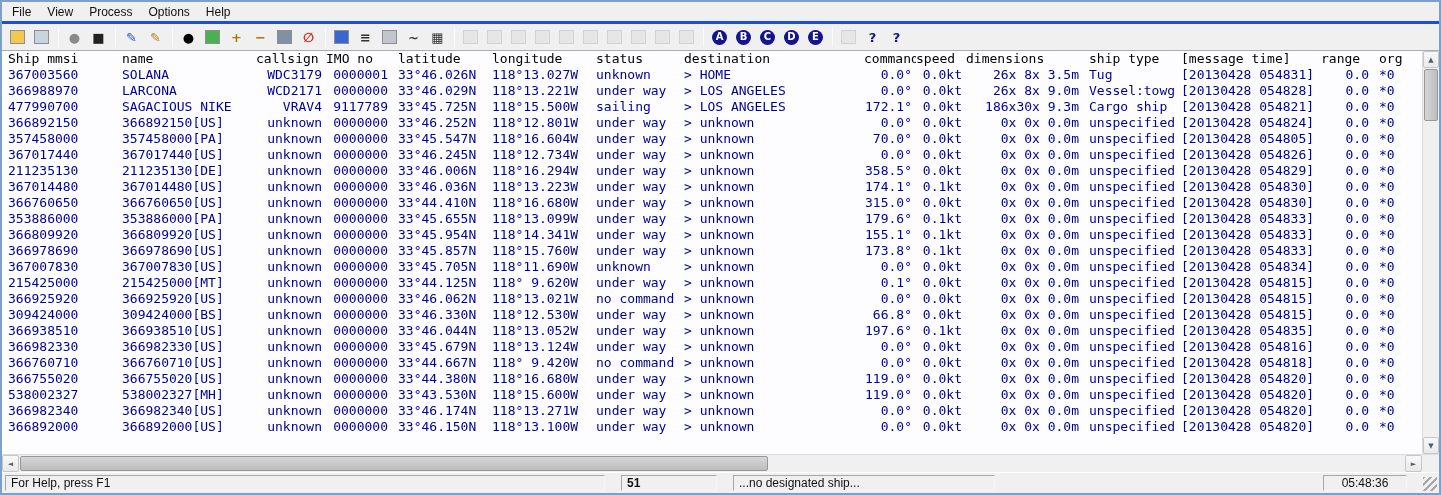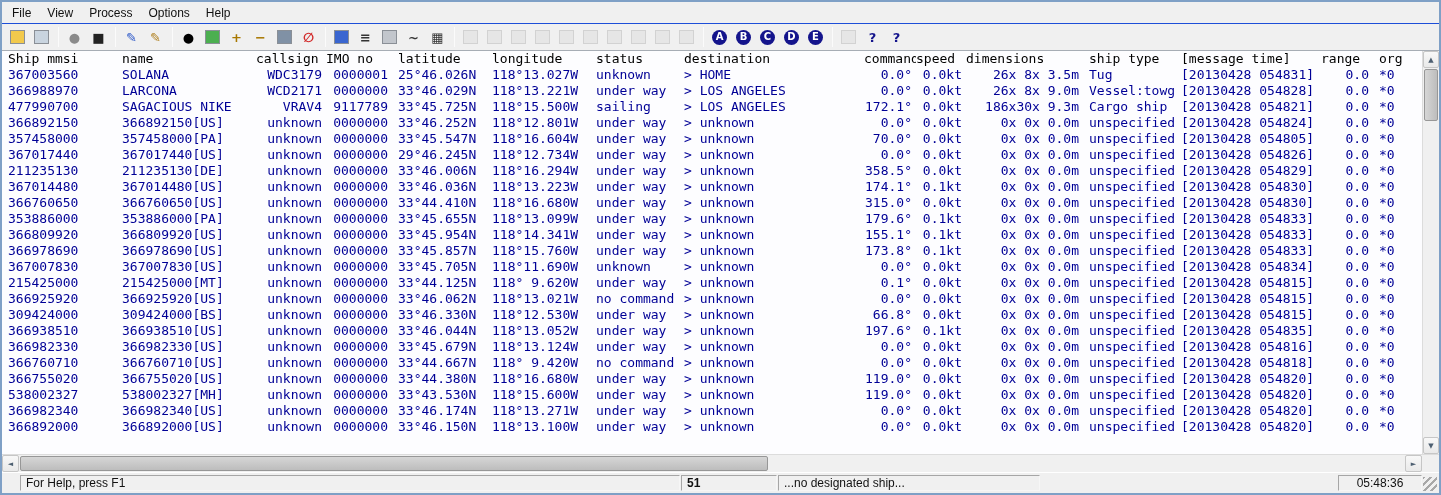--- a/index.html
+++ b/index.html
@@ -46,21 +46,21 @@
     width: 44px; border-color: #8c3b28;
     background: linear-gradient(#f2c4b4, #cf6a50 45%, #a83b22);
   }
   .glyph-min { width: 8px; height: 3px; background: #2a2a2a; margin-top: 7px; }
   .glyph-max { width: 9px; height: 8px; border: 1px solid #2a2a2a; border-top-width: 2px; }
   .glyph-close { color: #fff; font-size: 13px; font-weight: bold; line-height: 1; }
   .glyph-close::after { content: "\00d7"; }
   
   .menubar {
     height: 22px; flex: 0 0 22px; background: #f0f0f0;
-    border-bottom: 1px solid #1d4ed8;
+    border-bottom: 3px solid #1d4ed8;
     display: flex; align-items: center; font-size: 12px; color: #111;
     padding-left: 2px;
   }
   .menu-item { padding: 3px 8px; }
   
   .toolbar {
     height: 27px; flex: 0 0 27px; background: #f0f0f0;
     border-bottom: 1px solid #a7adb5;
     display: flex; align-items: center; padding-left: 4px;
   }
@@ -115,21 +115,21 @@
   .hthumb {
     position: absolute; top: 1px; bottom: 1px; left: 1px; width: 54%;
     background: linear-gradient(#d6d6d6, #bdbdbd);
     border: 1px solid #979797; border-radius: 2px;
   }
   .corner { flex: 0 0 17px; background: #f0f0f0; }
   
   .statusbar {
     flex: 0 0 21px; height: 21px; background: #f0f0f0; border-top: 1px solid #ffffff;
     display: flex; align-items: center; font-size: 12px; color: #111;
-    padding: 2px 2px 2px 18px; gap: 1px;
+    padding: 2px 2px 2px 3px; gap: 16px;
   }
   .spanel {
     border: 1px solid #a6a6a6; border-bottom-color: #f6f6f6; border-right-color: #f6f6f6;
     display: flex; align-items: center; padding: 0 5px; white-space: nowrap; overflow: hidden;
   }
   .sp-help { flex: 1 1 auto; }
   .sp-count { flex: 0 0 96px; font-weight: bold; }
   .sp-designated { flex: 0 0 262px; }
   .sp-spacer { flex: 0 0 252px; border: none; }
   .sp-time { flex: 0 0 84px; justify-content: center; margin-left: 44px; }
@@ -305,21 +305,21 @@
               <th class="a-r">range</th>
               <th class="a-l">org</th>
             </tr>
           </thead>
           <tbody>
             <tr>
               <td class="a-l">367003560</td>
               <td class="a-l">SOLANA</td>
               <td class="a-r">WDC3179</td>
               <td class="a-r">0000001</td>
-              <td class="a-l">25°46.026N</td>
+              <td class="a-l">33°46.026N</td>
               <td class="a-l">118°13.027W</td>
               <td class="a-l">unknown</td>
               <td class="a-l">&gt; HOME</td>
               <td class="a-r">0.0°</td>
               <td class="a-r">0.0kt</td>
               <td class="a-r">26x 8x 3.5m</td>
               <td class="a-l">Tug</td>
               <td class="a-l">[20130428 054831]</td>
               <td class="a-r">0.0</td>
               <td class="a-l">*0</td>
@@ -390,21 +390,21 @@
               <td class="a-l">unspecified</td>
               <td class="a-l">[20130428 054805]</td>
               <td class="a-r">0.0</td>
               <td class="a-l">*0</td>
             </tr>
             <tr>
               <td class="a-l">367017440</td>
               <td class="a-l">367017440[US]</td>
               <td class="a-r">unknown</td>
               <td class="a-r">0000000</td>
-              <td class="a-l">29°46.245N</td>
+              <td class="a-l">33°46.245N</td>
               <td class="a-l">118°12.734W</td>
               <td class="a-l">under way</td>
               <td class="a-l">&gt; unknown</td>
               <td class="a-r">0.0°</td>
               <td class="a-r">0.0kt</td>
               <td class="a-r">0x 0x 0.0m</td>
               <td class="a-l">unspecified</td>
               <td class="a-l">[20130428 054826]</td>
               <td class="a-r">0.0</td>
               <td class="a-l">*0</td>

